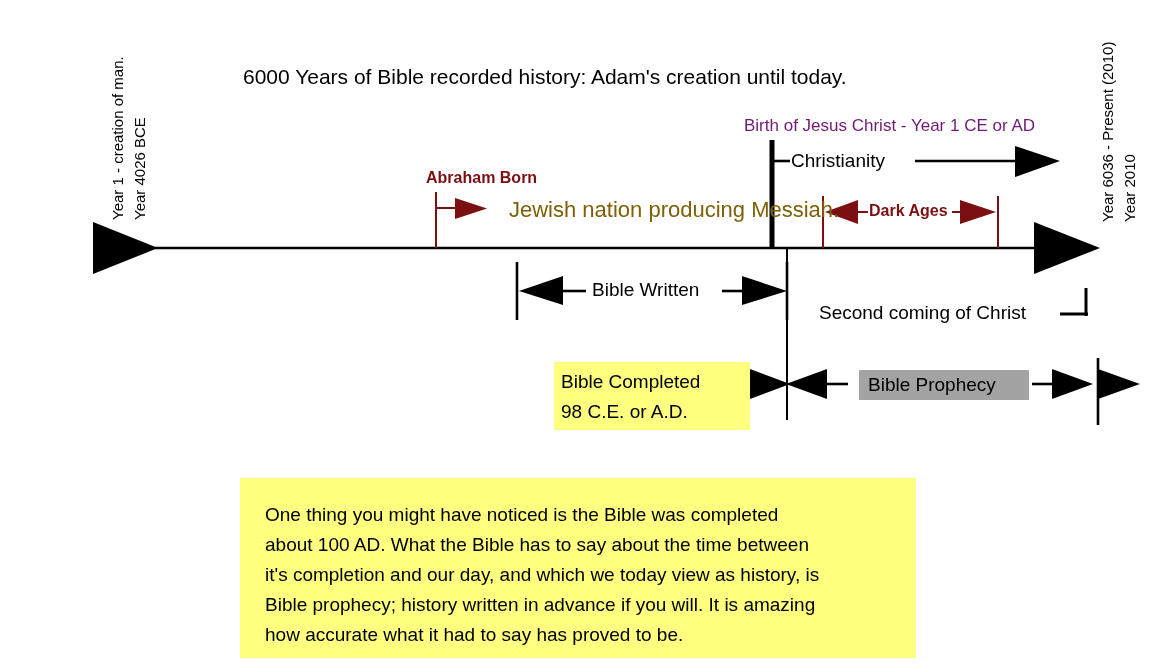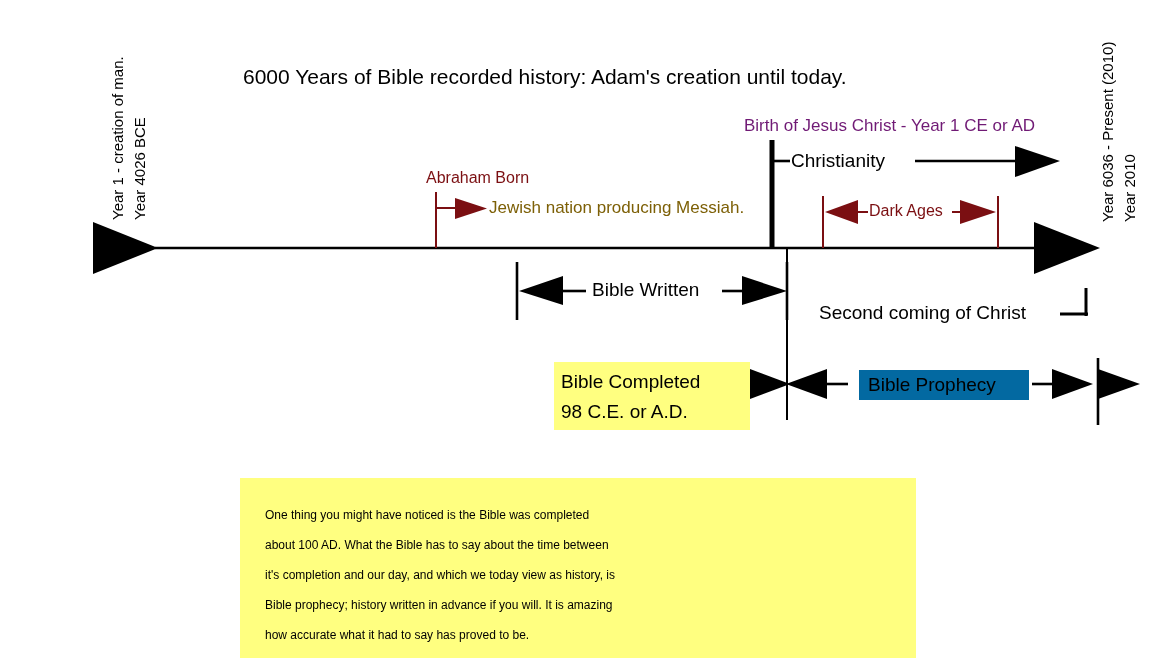--- a/index.html
+++ b/index.html
@@ -40,33 +40,33 @@
     transform: rotate(-90deg);
     white-space: nowrap;
   }
   .t-title {
     font-size: 21px;
     color: #000;
   }
   .t-black-19 { font-size: 19px; color: #000; }
   .t-black-17 { font-size: 17px; color: #701a75; }
   .t-vert-15  { font-size: 15px; color: #000; }
-  .t-darkred-16 { font-size: 16px; color: #7b0f12; font-weight: normal; }
-  .t-olive-17 { font-size: 17px; color: #7d6007; }
+  .t-darkred-16 { font-size: 16px; color: #7b0f12; font-weight: bold; }
+  .t-olive-17 { font-size: 22px; color: #7d6007; margin-left: 20px; }
   .yellowbox {
     position: absolute;
-    background: #0369a1;
+    background: #a3a3a3;
   }
   .notebox {
     position: absolute;
     background: #ffff80;
     padding: 0;
   }
   .noteline {
-    font-size: 12px;
+    font-size: 19px;
     color: #000;
     white-space: pre;
     line-height: 30px;
   }
   .bib-comp-box {
     position: absolute;
     background: #ffff80;
   }
   .bib-comp-line { font-size: 19px; line-height: 30px; white-space: pre; }
 </style>

